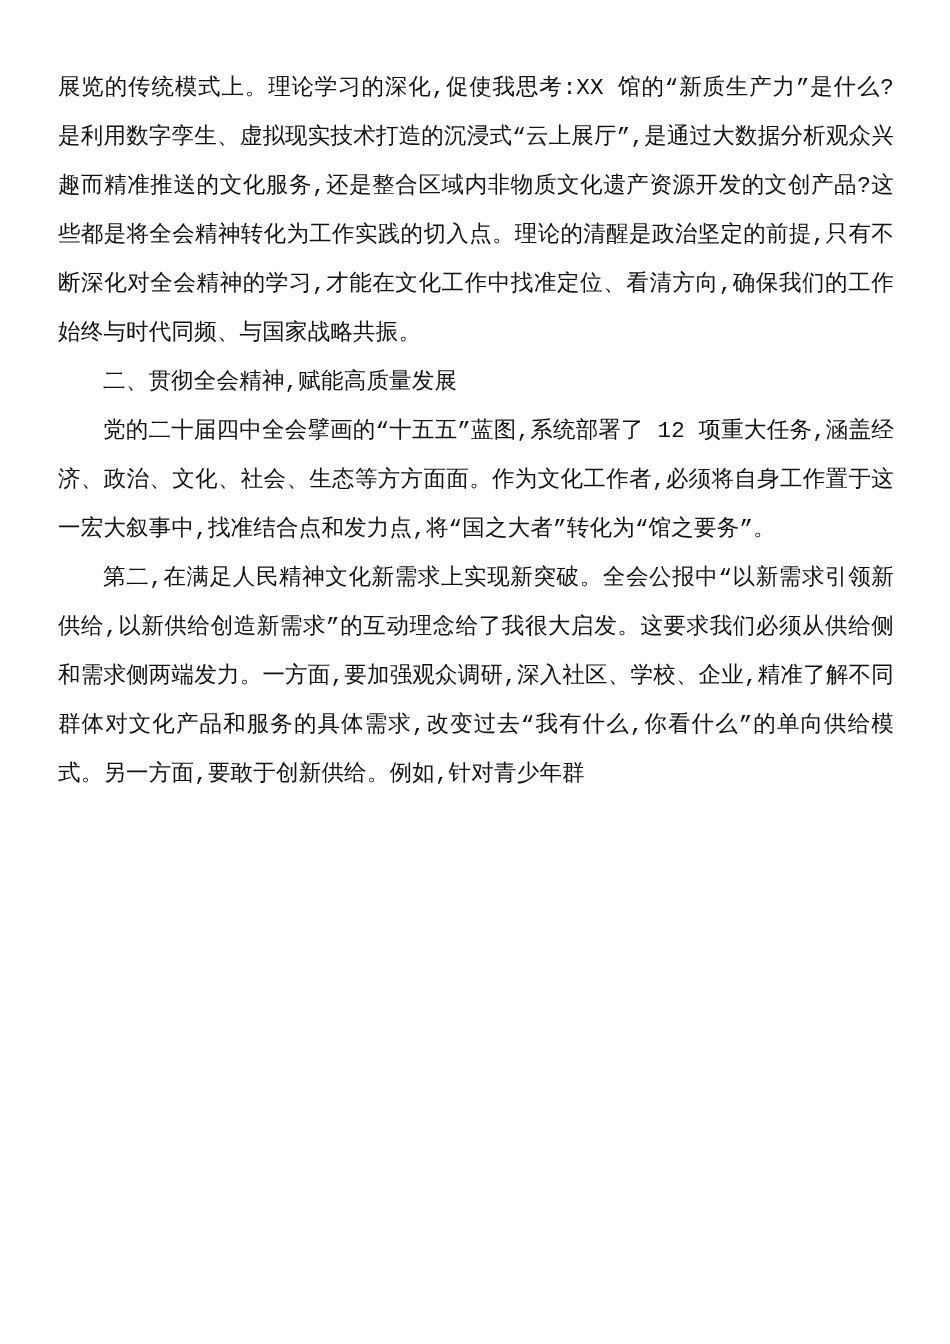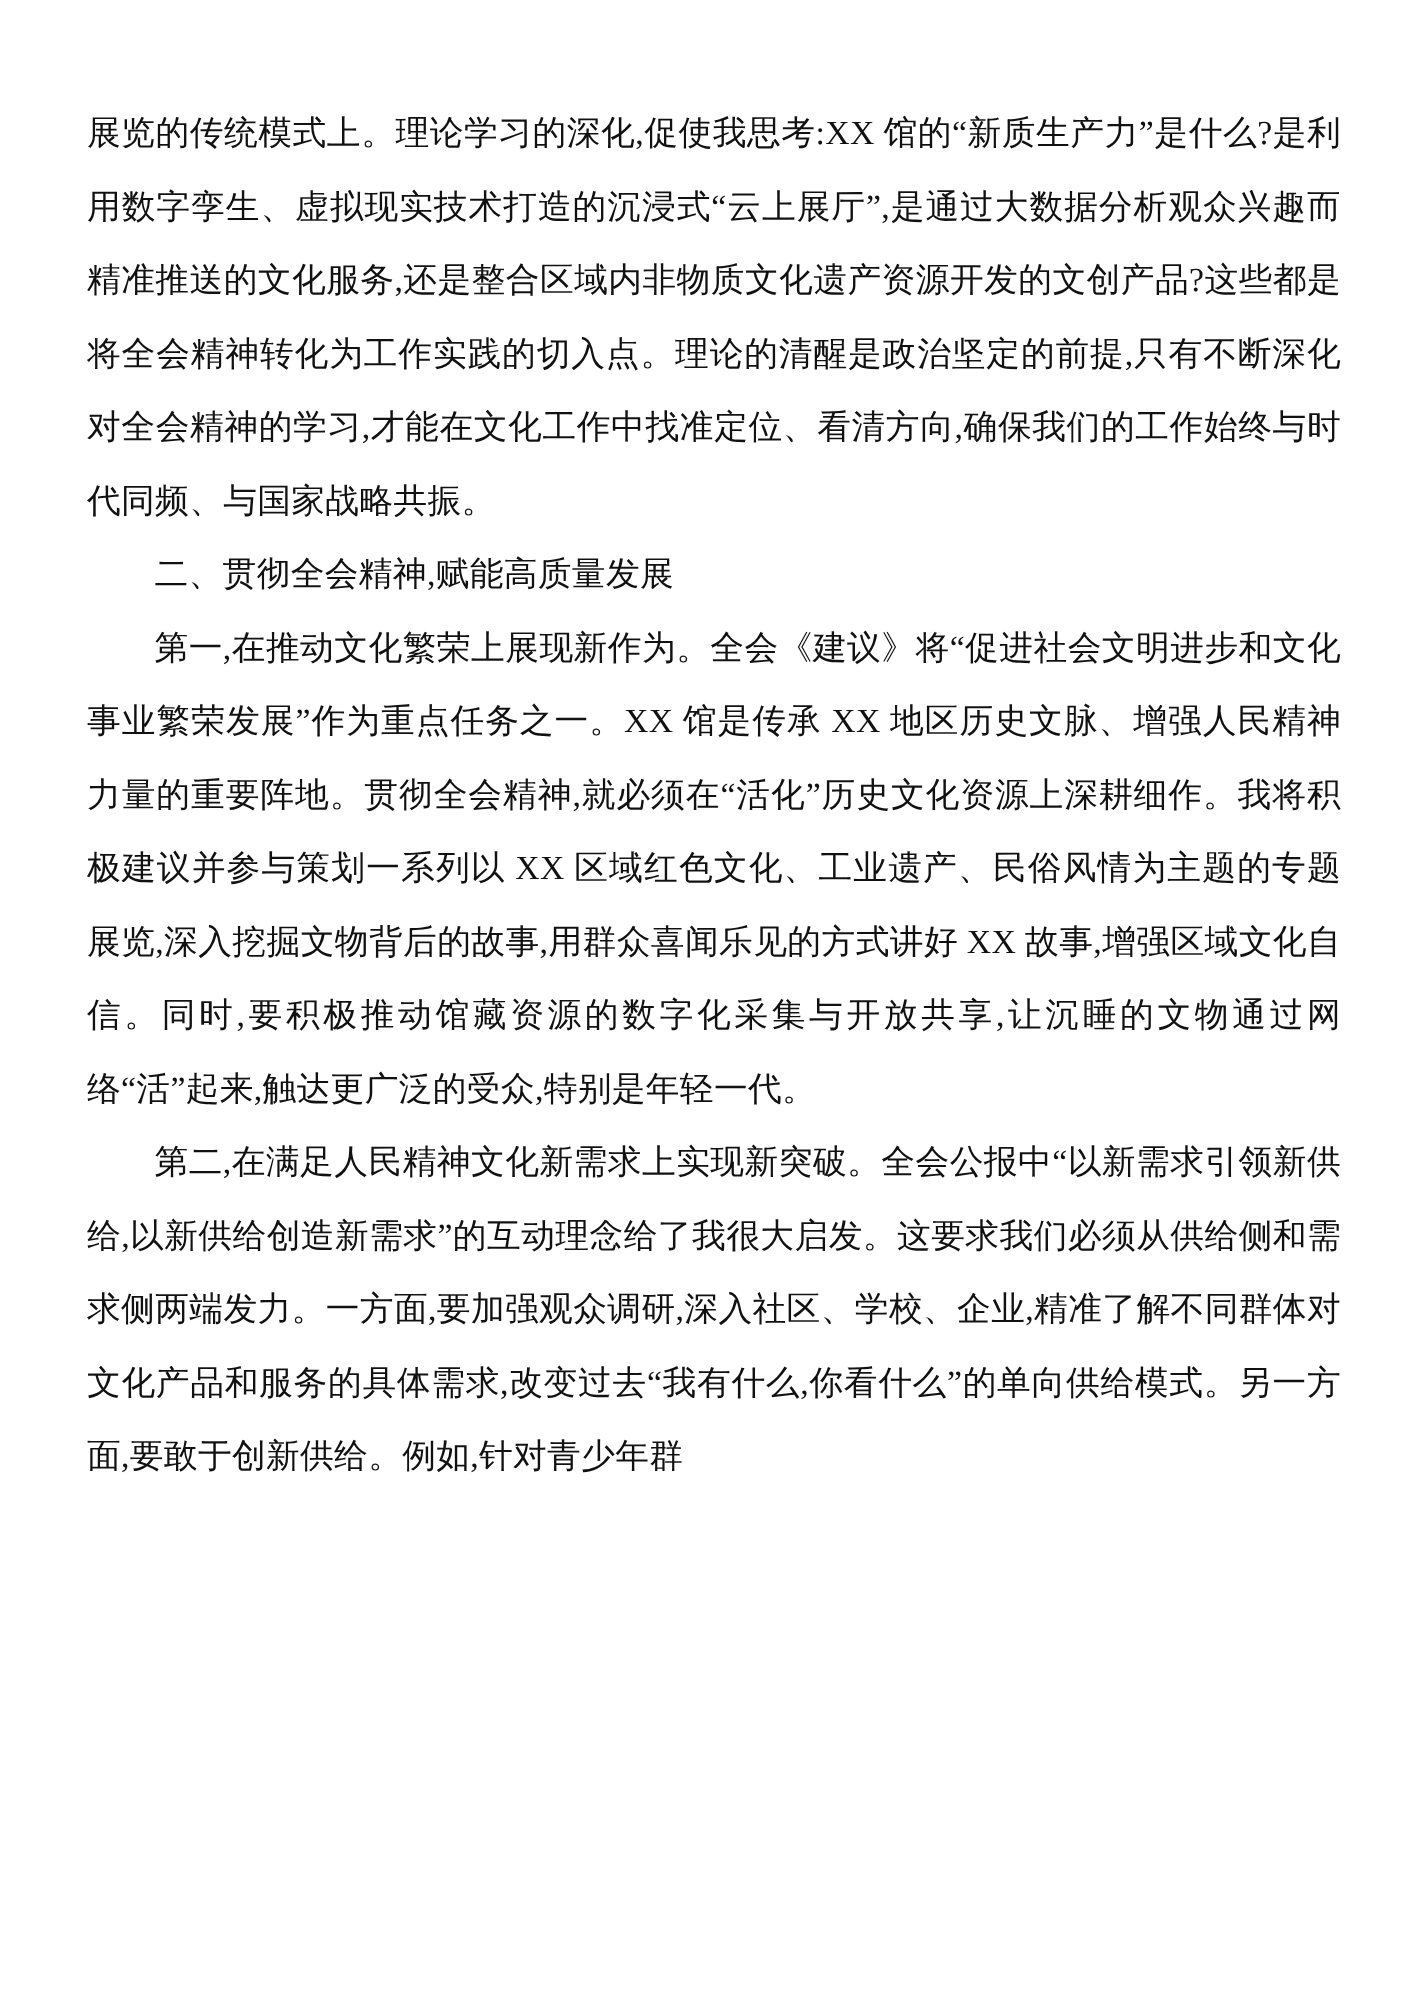--- a/index.html
+++ b/index.html
@@ -1,27 +1,27 @@
 <!DOCTYPE html>
 <html><head>
 <meta charset="utf-8">
 <style>
   html, body { margin: 0; padding: 0; background: #ffffff; }
   body { width: 950px; height: 1344px; overflow: hidden; position: relative; }
   .page {
     position: absolute; left: 58px; top: 64px; width: 836px;
-    font-family: Liberation Serif, serif;
+    font-family: Liberation Mono, monospace;
     font-size: 22.5px; line-height: 49px; color: #111111;
     text-align: justify; letter-spacing: 0.2px;
   }
   .para { margin: 0; text-indent: 2em; text-align: justify; text-align-last: left; }
   .para.cont { text-indent: 0; }
   .heading { margin: 0; text-indent: 2em; }
 </style>
 </head>
 <body>
 
 <div class="page">
   <p class="para cont">展览的传统模式上。理论学习的深化,促使我思考:XX 馆的“新质生产力”是什么?是利用数字孪生、虚拟现实技术打造的沉浸式“云上展厅”,是通过大数据分析观众兴趣而精准推送的文化服务,还是整合区域内非物质文化遗产资源开发的文创产品?这些都是将全会精神转化为工作实践的切入点。理论的清醒是政治坚定的前提,只有不断深化对全会精神的学习,才能在文化工作中找准定位、看清方向,确保我们的工作始终与时代同频、与国家战略共振。</p>
   <p class="heading">二、贯彻全会精神,赋能高质量发展</p>
-  <p class="para">第一,在推动文化繁荣上展现新作为。全会《建议》将“促进社会文明进步和文化事业繁荣发展”作为重点任务之一。XX 馆是传承 XX 地区历史文脉、增强人民精神力量的重要阵地。贯彻全会精神,就必须在“活化”历史文化资源上深耕细作。我将积极建议并参与策划一系列以 XX 区域红色文化、工业遗产、民俗风情为主题的专题展览,深入挖掘文物背后的故事,用群众喜闻乐见的方式讲好 XX 故事,增强区域文化自信。同时,要积极推动馆藏资源的数字化采集与开放共享,让沉睡的文物通过网络“活”起来,触达更广泛的受众,特别是年轻一代。</p>
+  <p class="para">党的二十届四中全会擘画的“十五五”蓝图,系统部署了 12 项重大任务,涵盖经济、政治、文化、社会、生态等方方面面。作为文化工作者,必须将自身工作置于这一宏大叙事中,找准结合点和发力点,将“国之大者”转化为“馆之要务”。</p>
   <p class="para">第二,在满足人民精神文化新需求上实现新突破。全会公报中“以新需求引领新供给,以新供给创造新需求”的互动理念给了我很大启发。这要求我们必须从供给侧和需求侧两端发力。一方面,要加强观众调研,深入社区、学校、企业,精准了解不同群体对文化产品和服务的具体需求,改变过去“我有什么,你看什么”的单向供给模式。另一方面,要敢于创新供给。例如,针对青少年群</p>
 </div>
 
 </body></html>

